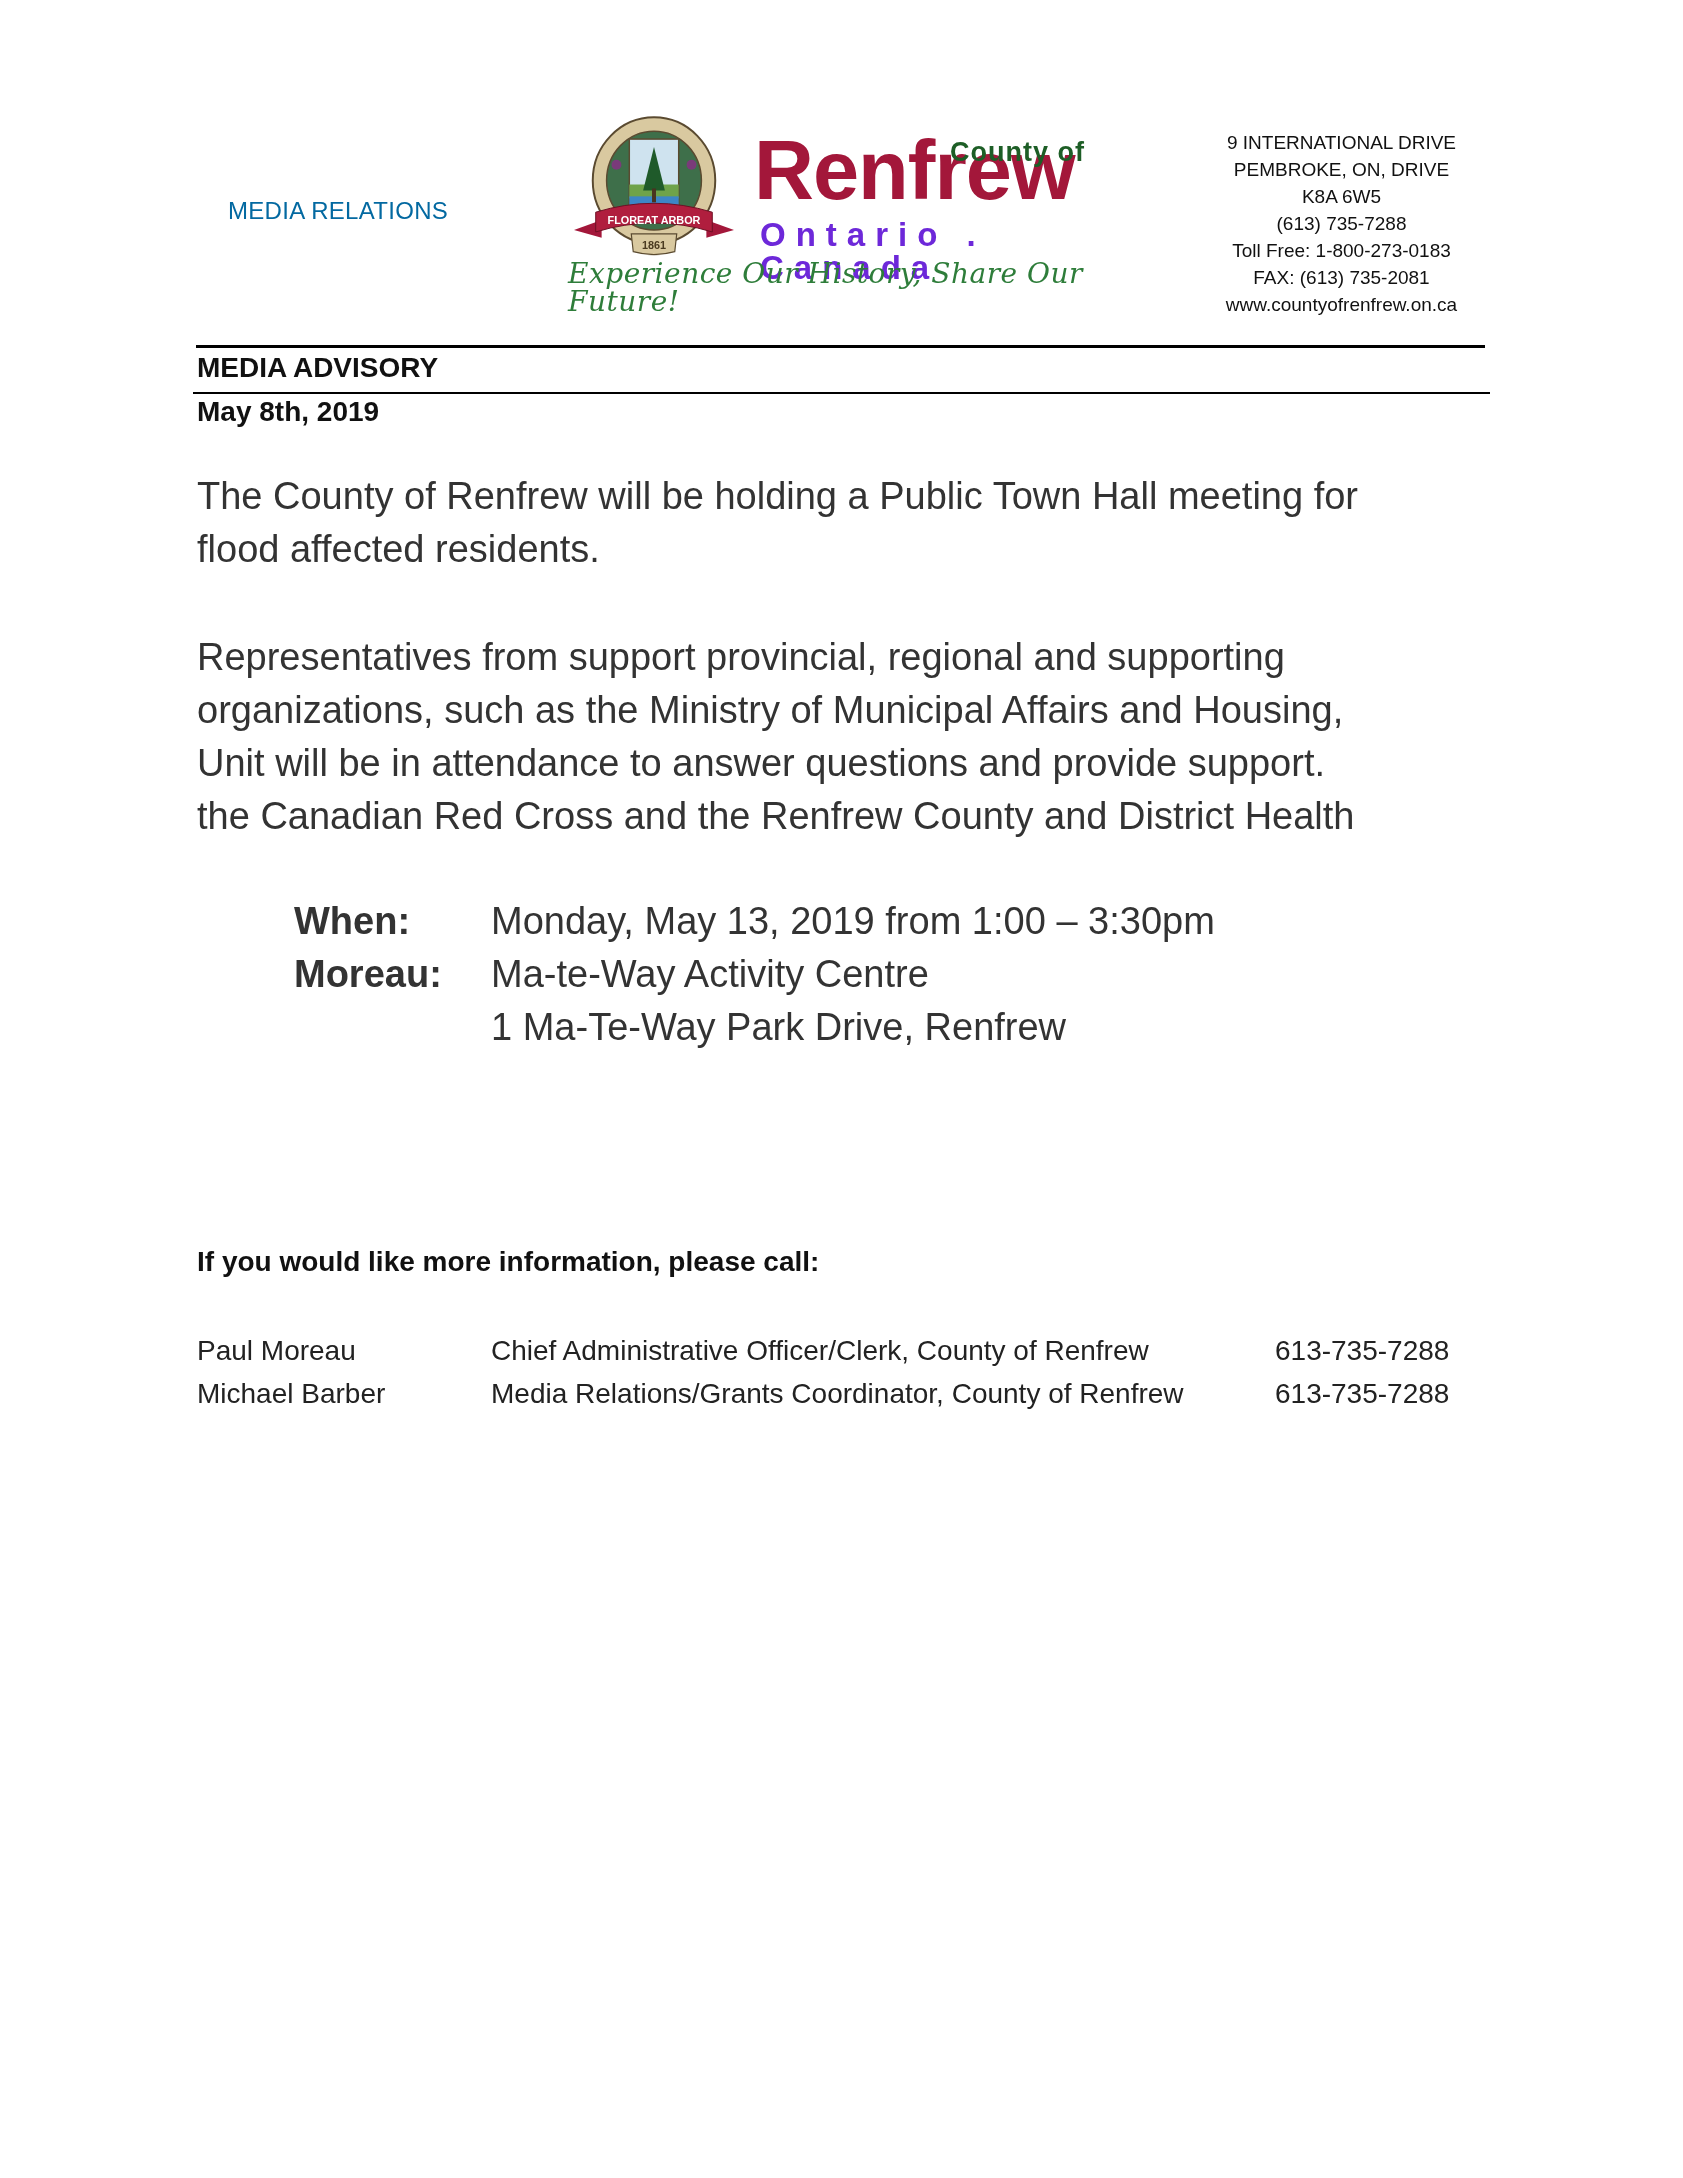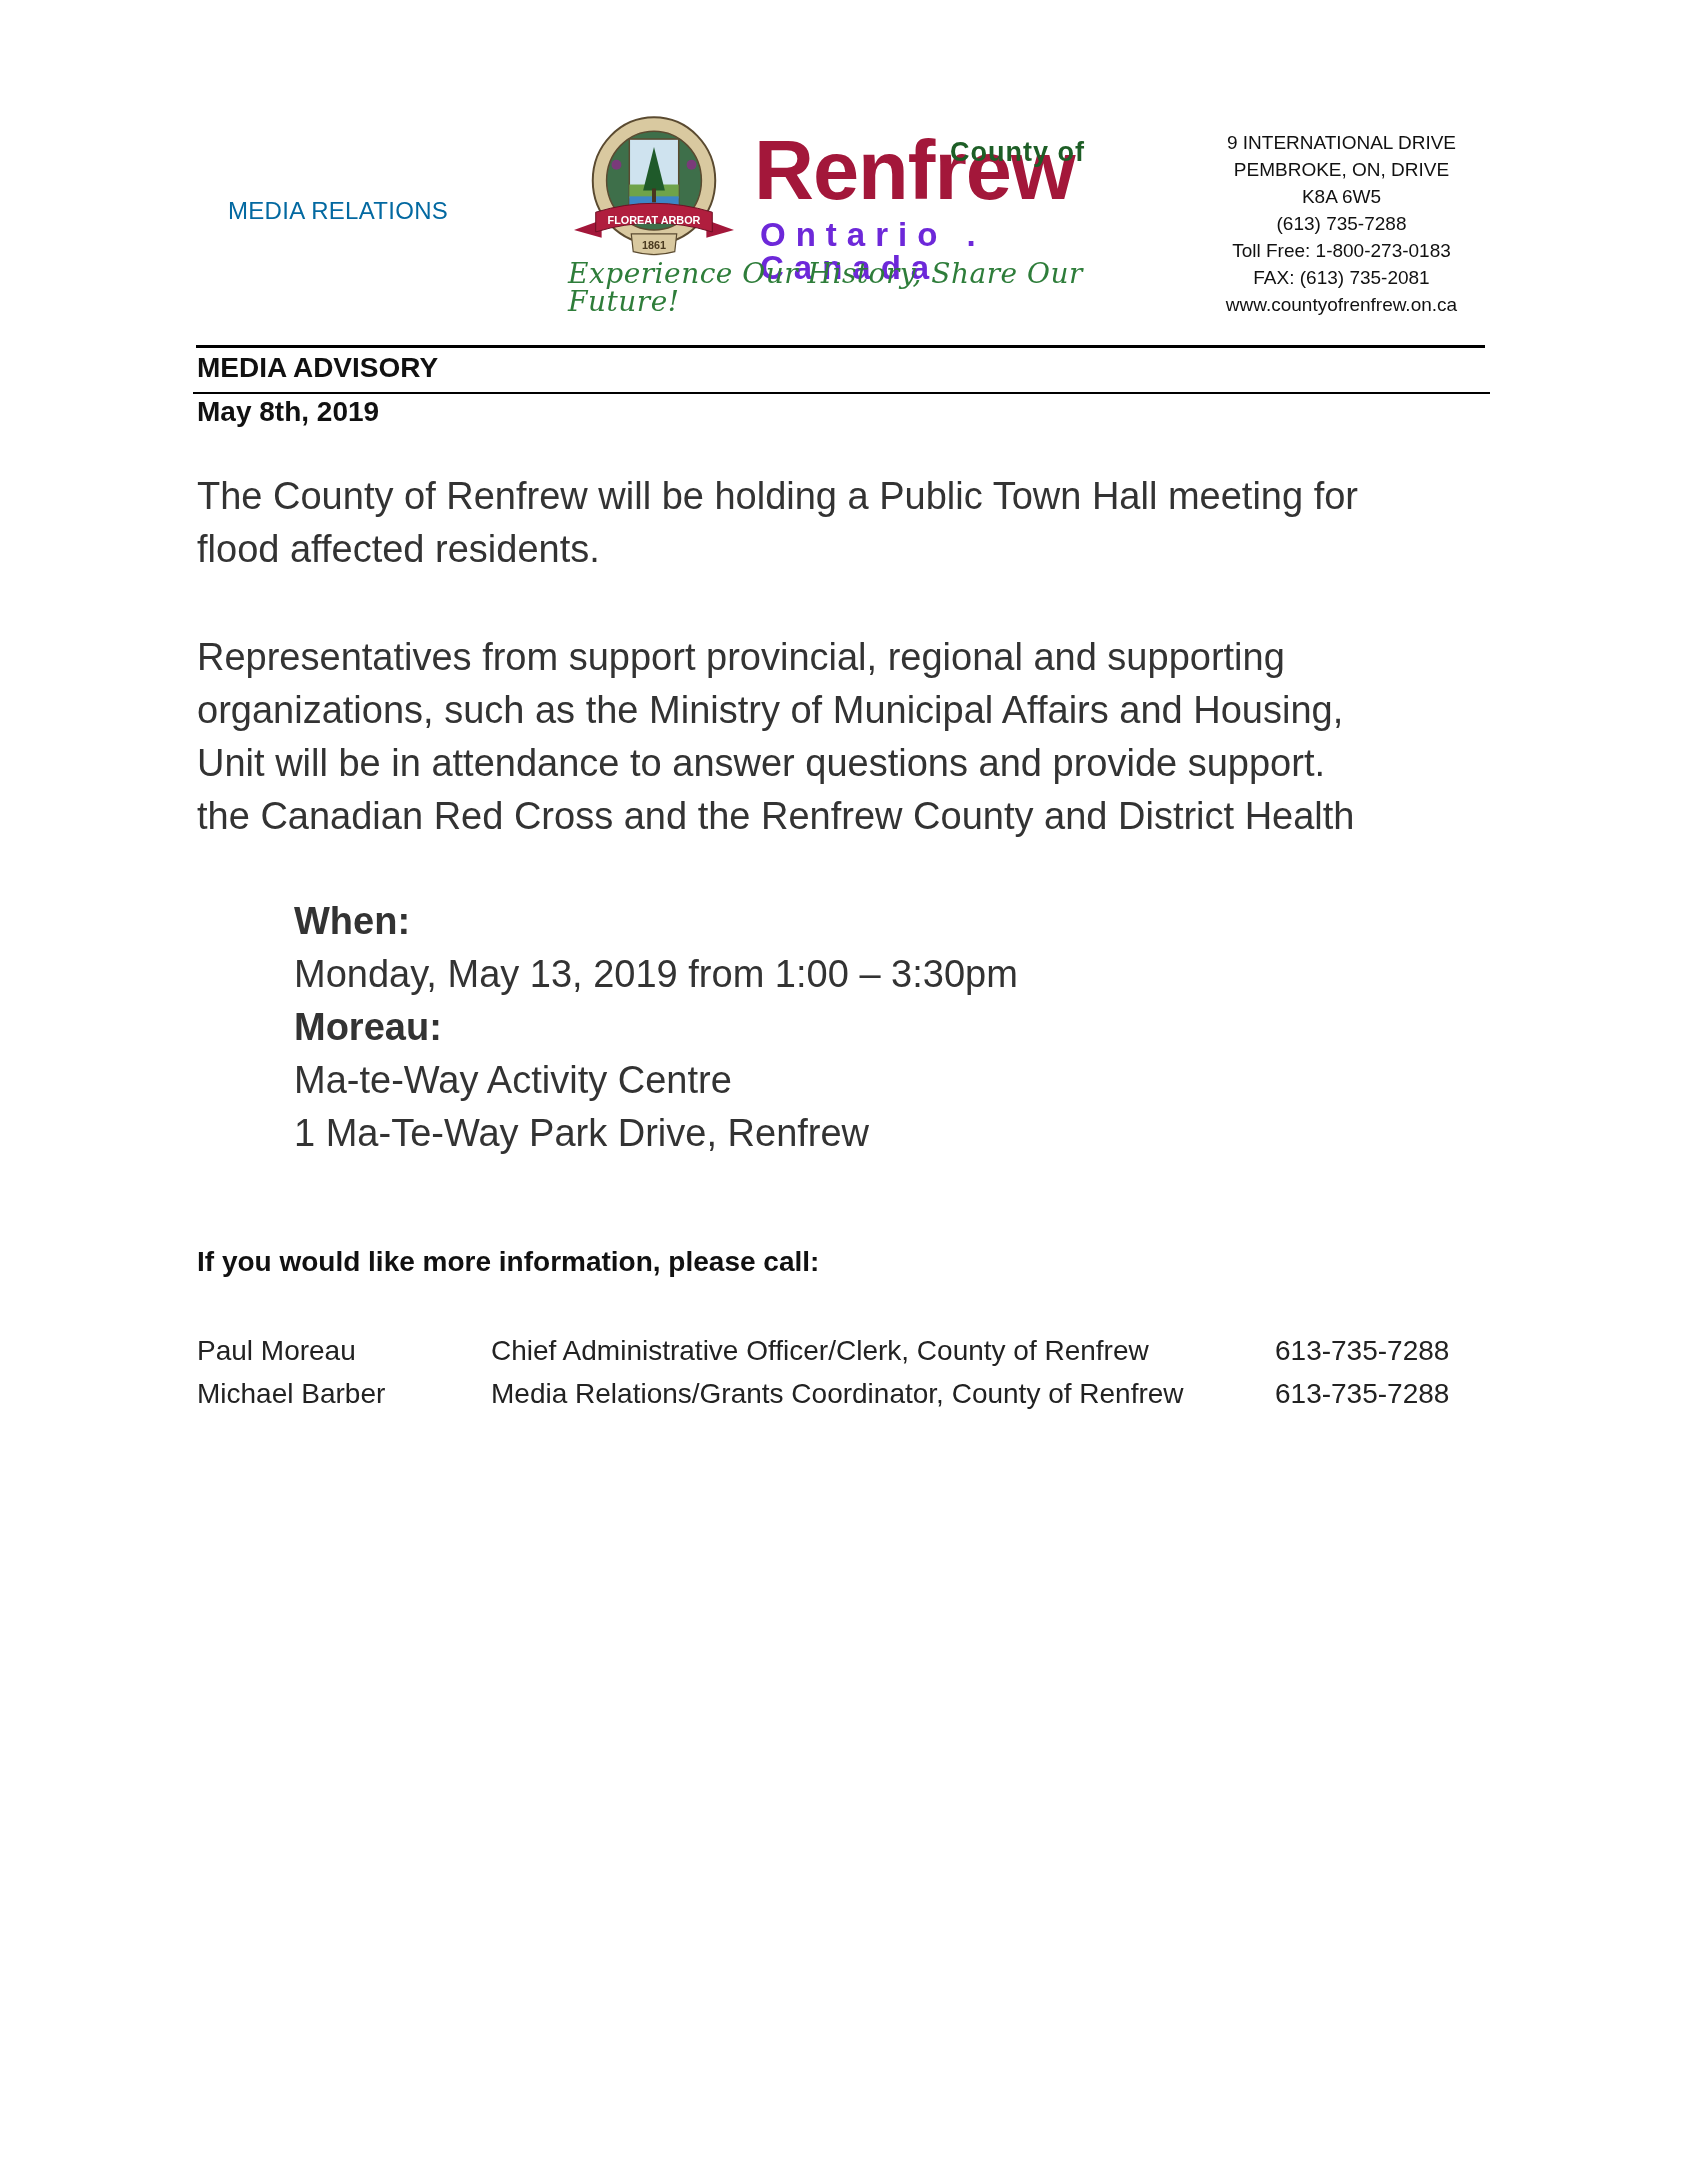--- a/index.html
+++ b/index.html
@@ -32,21 +32,21 @@
 
     .advisory { left: 197px; top: 352px; font-size: 28px; font-weight: bold; color: #111; }
     .date { left: 197px; top: 396px; font-size: 28px; font-weight: bold; color: #111; }
 
     .para { position: absolute; left: 197px; font-size: 38px; line-height: 53px; color: #333; }
     .para div { white-space: nowrap; }
     .p1 { top: 470px; }
     .p2 { top: 631px; }
 
     .event { position: absolute; left: 294px; top: 895px; font-size: 38px; line-height: 53px; color: #333; }
-    .event-row { display: flex; flex-direction: column; }
+    .event-row { display: flex; }
     .event-label { width: 197px; font-weight: bold; }
     .event-value { white-space: nowrap; }
 
     .contact-head { left: 197px; top: 1246px; font-size: 28px; font-weight: bold; color: #111; }
     .contacts { position: absolute; left: 197px; top: 1329px; font-size: 28px; line-height: 43px; color: #222; }
     .contact-row { display: flex; white-space: nowrap; }
     .c-name { width: 294px; }
     .c-title { width: 784px; }
     .c-phone { }
   </style>

